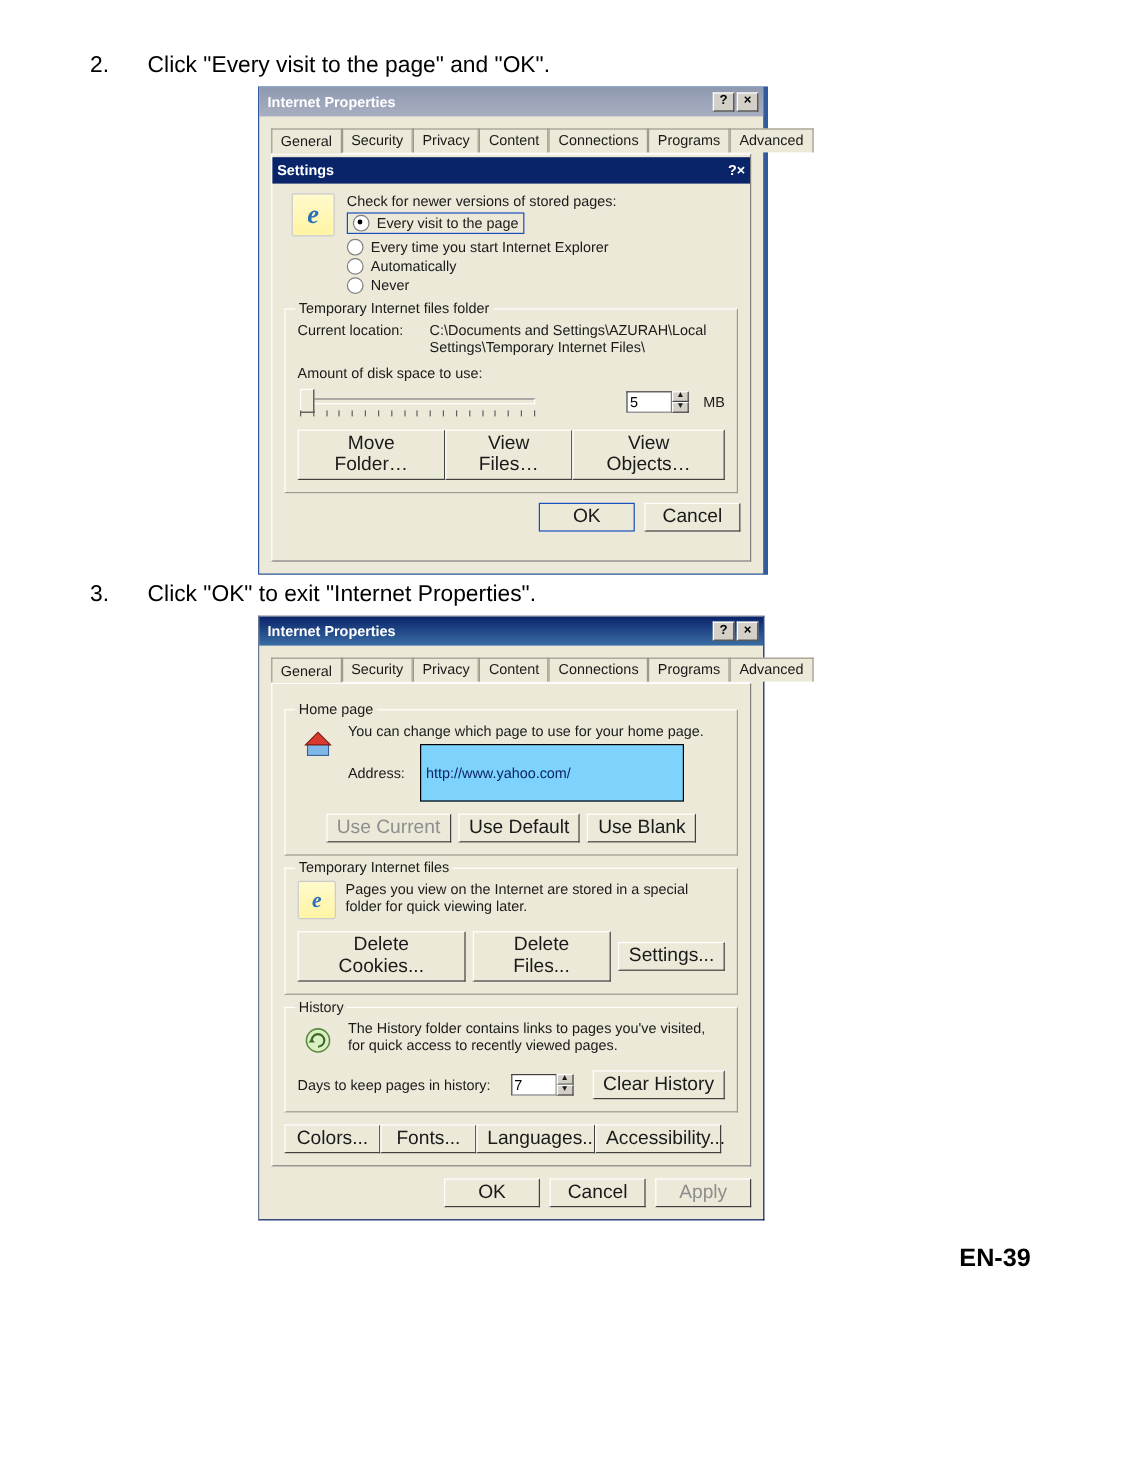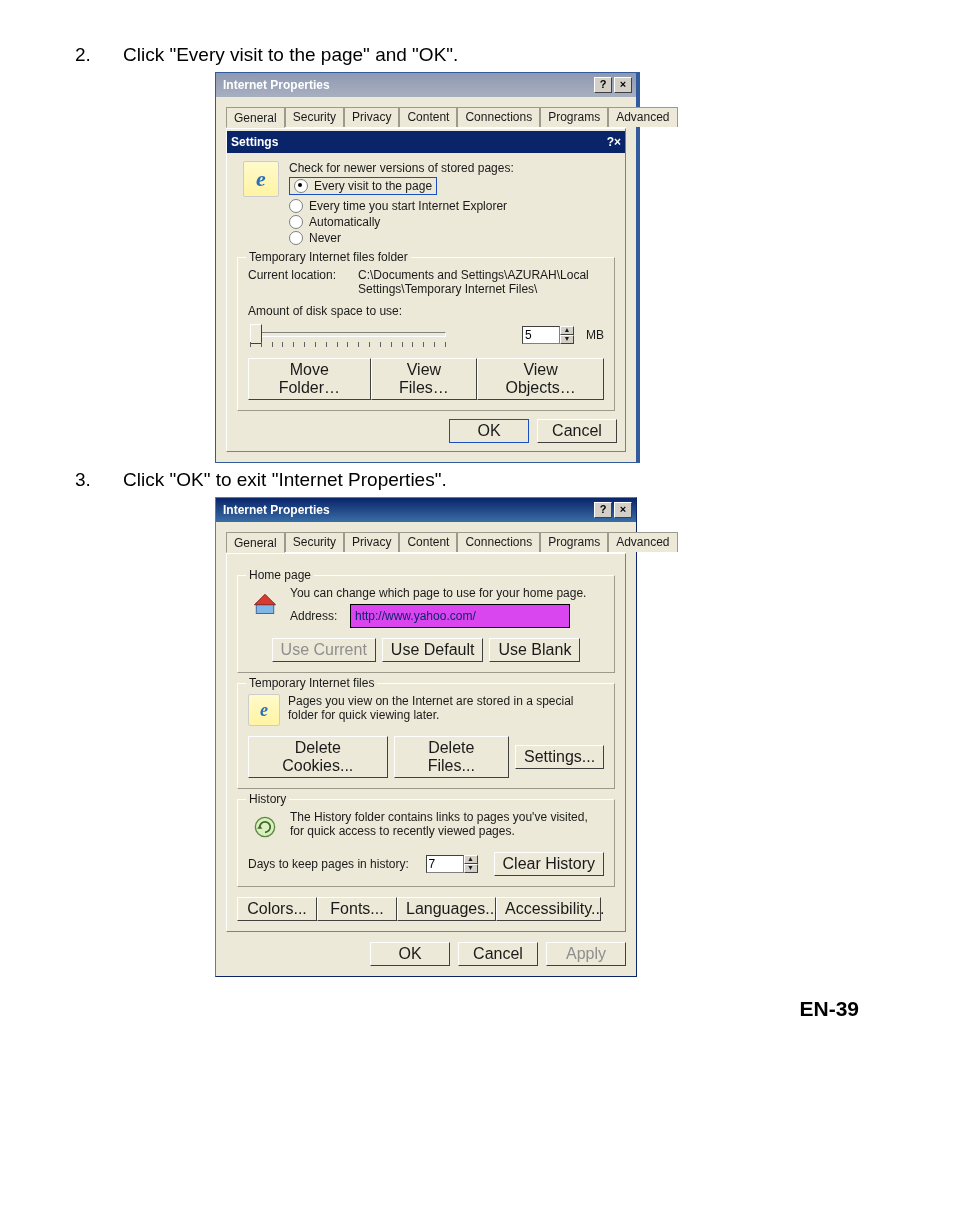--- a/index.html
+++ b/index.html
@@ -33,21 +33,21 @@
   .slider{height:26px;position:relative;width:200px}
   .slider .track{position:absolute;left:2px;right:2px;top:10px;height:3px;border:1px solid #808080;border-bottom-color:#fff;border-right-color:#fff;background:#ece9d8}
   .slider .thumb{position:absolute;left:2px;top:2px;width:10px;height:18px;background:#ece9d8;border:1px solid #404040;border-top-color:#fff;border-left-color:#fff}
   .slider .ticks{position:absolute;left:2px;right:2px;bottom:0;height:6px;display:flex;justify-content:space-between}
   .slider .ticks span{width:1px;height:5px;background:#606060;display:block}
   .spin{display:inline-flex;align-items:stretch}
   .spin input{width:32px;font-size:12px;padding:1px 2px;border:1px solid #808080;border-top-color:#404040;border-left-color:#404040}
   .spin .arrows{width:14px;display:flex;flex-direction:column}
   .spin .arrows div{flex:1;background:#d4d0c8;border:1px solid #fff;border-right-color:#404040;border-bottom-color:#404040;font-size:7px;text-align:center;line-height:6px}
   .e-icon{width:34px;height:34px;border:1px solid #ccc;background:linear-gradient(180deg,#fffacc 0%,#fff4a3 100%);border-radius:2px;display:flex;align-items:center;justify-content:center;color:#2b6fbb;font-size:22px;font-family:Georgia,serif;font-style:italic;font-weight:bold}
-  .addr-input{border:1px solid #000;background:#d946ef;padding:4px 4px;font-size:12px;width:210px}
+  .addr-input{border:1px solid #000;background:#7dd3fc;padding:16px 4px;font-size:12px;width:210px}
   .hist-icon{width:34px;height:34px;display:flex;align-items:center;justify-content:center;font-size:22px}
   .small-right{border:1px solid #315b9d;border-right-width:4px}
   .chart-icon{width:34px;height:34px;display:flex;align-items:center;justify-content:center}
   .chart-icon svg{width:28px;height:28px}
 </style>
 </head>
 <body>
 
 <div class="page">
 
@@ -68,21 +68,21 @@
     <div class="winbody">
       <div class="tabs">
         <div class="tab active">General</div>
         <div class="tab">Security</div>
         <div class="tab">Privacy</div>
         <div class="tab">Content</div>
         <div class="tab">Connections</div>
         <div class="tab">Programs</div>
         <div class="tab">Advanced</div>
       </div>
-      <div class="tabpanel" style="padding-bottom:4px">
+      <div class="tabpanel" style="padding-bottom:20px">
         <div class="inner-title">
           <span style="flex:1">Settings</span>
           <span class="btn">?</span>
           <span class="btn">×</span>
         </div>
         <div style="display:flex;align-items:flex-start;margin-left:8px">
           <div class="e-icon">e</div>
           <div style="margin-left:10px">
             <div>Check for newer versions of stored pages:</div>
             <div class="opt" style="border:1px solid #1a4fc0;padding:1px 4px;display:inline-flex;margin-top:2px">

